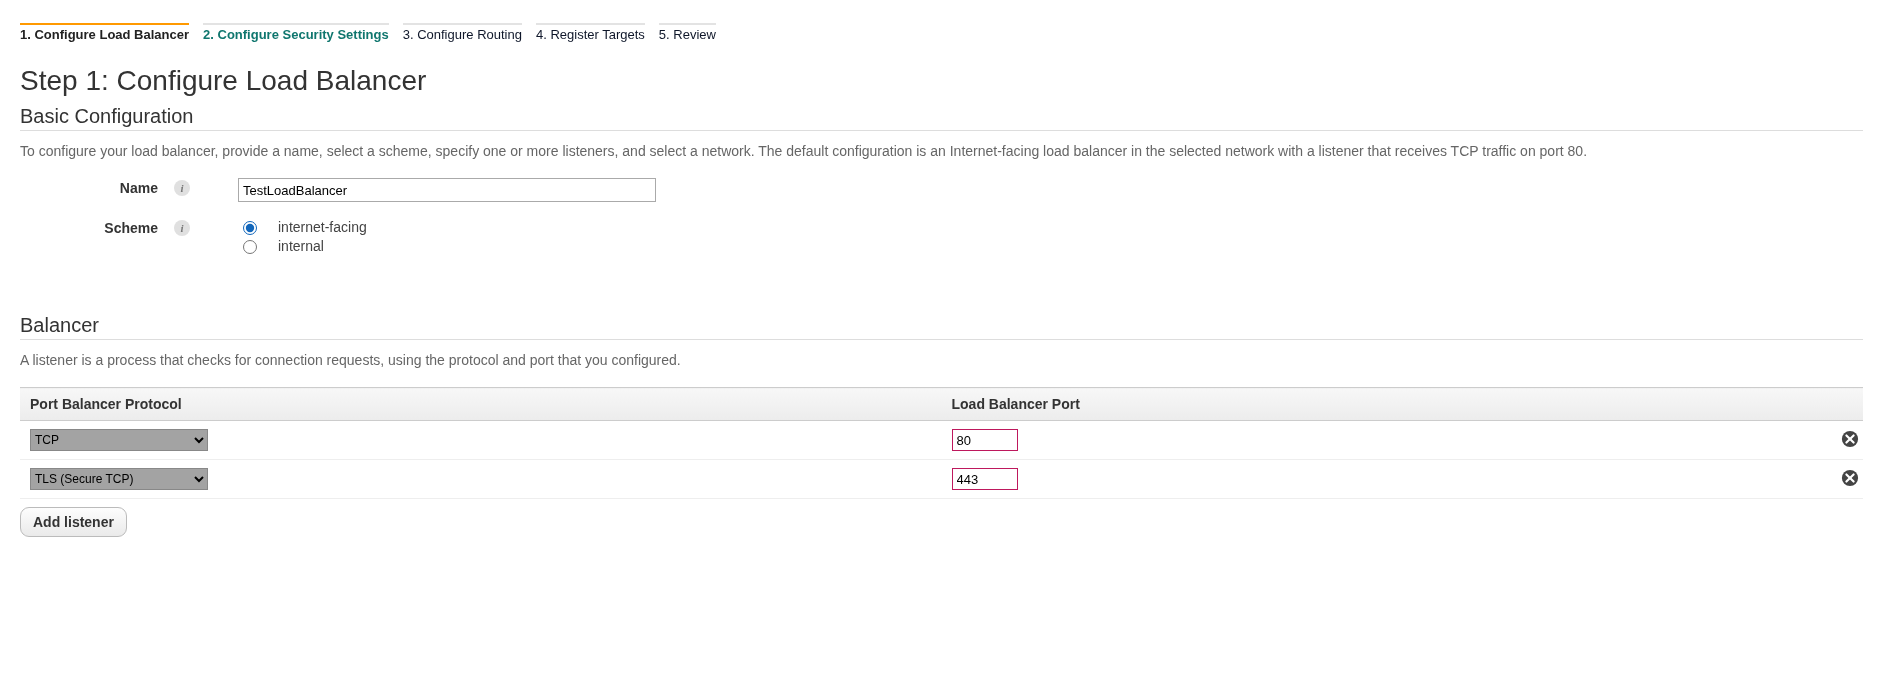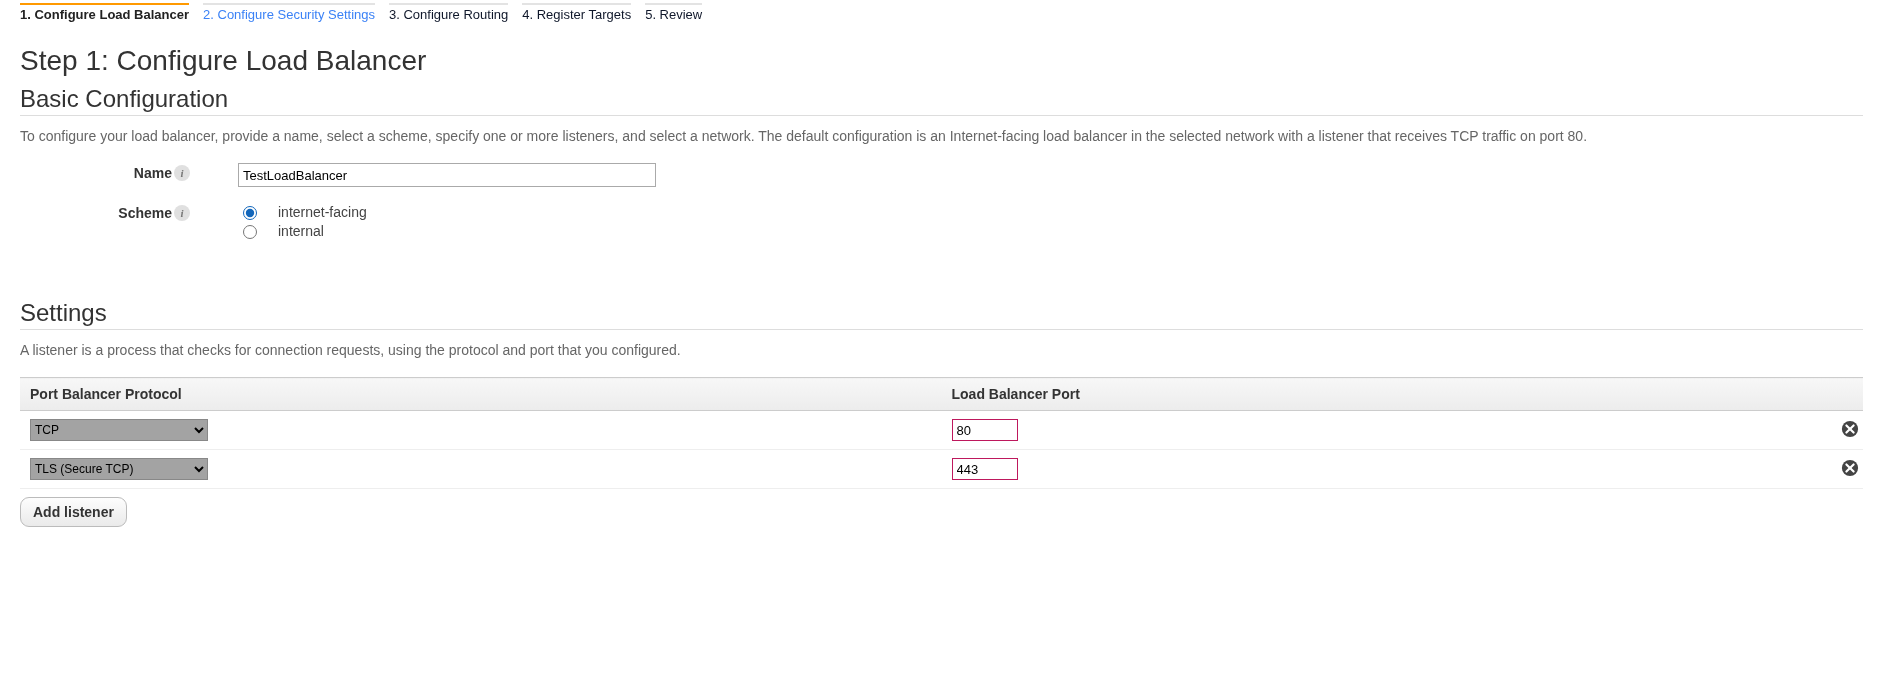--- a/index.html
+++ b/index.html
@@ -7,20 +7,21 @@
     padding: 0;
     font-family: "Helvetica Neue", Helvetica, Arial, sans-serif;
     font-size: 14px;
     color: #333;
     background: #fff;
   }
   .page {
     width: 1883px;
     box-sizing: border-box;
     padding: 0 20px;
+    margin-top: 20px;
   }
   
   .steps {
     display: flex;
     gap: 14px;
     padding-top: 3px;
   }
   .step {
     font-size: 13px;
     padding: 2px 0 5px 0;
@@ -28,31 +29,32 @@
     color: #0f172a;
     border-top: 2px solid #e3e3e3;
     white-space: nowrap;
   }
   .step.active {
     color: #222;
     font-weight: bold;
     border-top-color: #ff9900;
   }
   .step.link {
-    color: #3b82f6;
+    color: #0f766e;
+    font-weight: bold;
   }
   
   h1.page-title {
     font-size: 28px;
     font-weight: 400;
     margin: 18px 0 8px 0;
     color: #333;
   }
   h2.section-title {
-    font-size: 24px;
+    font-size: 20px;
     font-weight: 400;
     margin: 2px 0 0 0;
     padding-bottom: 2px;
     border-bottom: 1px solid #ddd;
     color: #333;
   }
   .section-desc {
     font-size: 14px;
     color: #666;
     margin: 10px 0 4px 0;
@@ -68,21 +70,21 @@
     width: 170px;
     text-align: left;
     padding-right: 8px;
     font-weight: bold;
     font-size: 14px;
     color: #333;
     padding-top: 2px;
     display: flex;
     justify-content: flex-end;
     align-items: center;
-    gap: 2px;
+    gap: 16px;
   }
   .info-icon {
     display: inline-flex;
     align-items: center;
     justify-content: center;
     width: 16px;
     height: 16px;
     border-radius: 50%;
     background: #e0e0e0;
     color: #777;
@@ -216,21 +218,21 @@
         <span>internet-facing</span>
       </label>
       <label>
         <input type="radio" name="scheme" value="internal" style="">
         <span>internal</span>
       </label>
     </div>
   </div>
 
   <div class="listeners-section">
-    <h2 class="section-title">Settings</h2>
+    <h2 class="section-title">Balancer</h2>
     <p class="section-desc">A listener is a process that checks for connection requests, using the protocol and port that you configured.</p>
 
     <table class="listeners-table">
       <thead>
         <tr>
           <th style="width:50%">Port Balancer Protocol</th>
           <th>Load Balancer Port</th>
           <th style="width:30px"></th>
         </tr>
       </thead>

